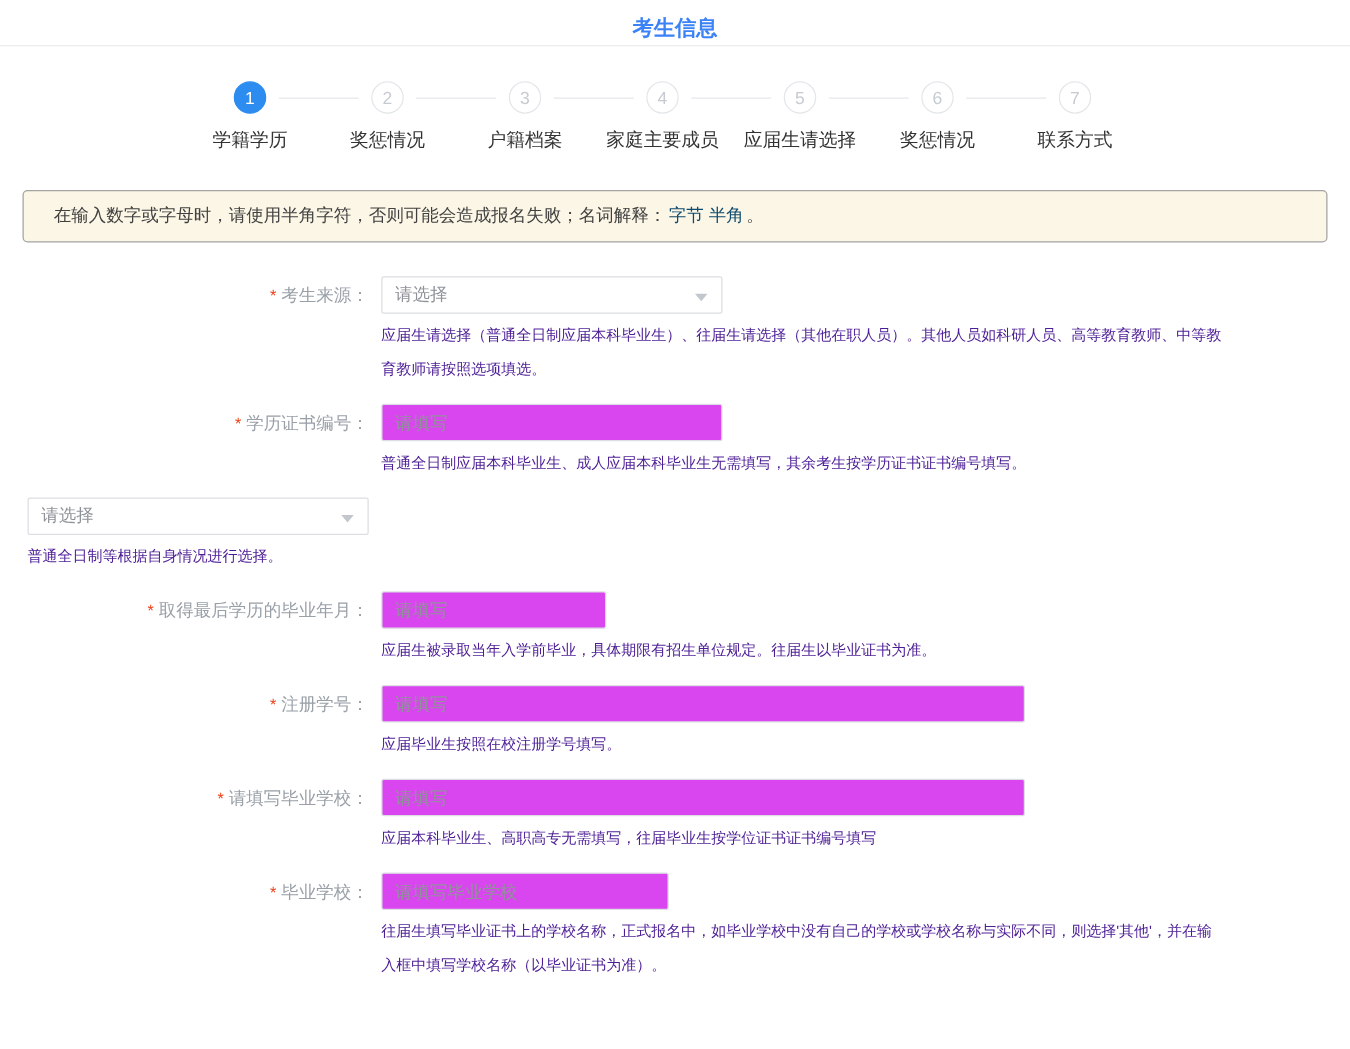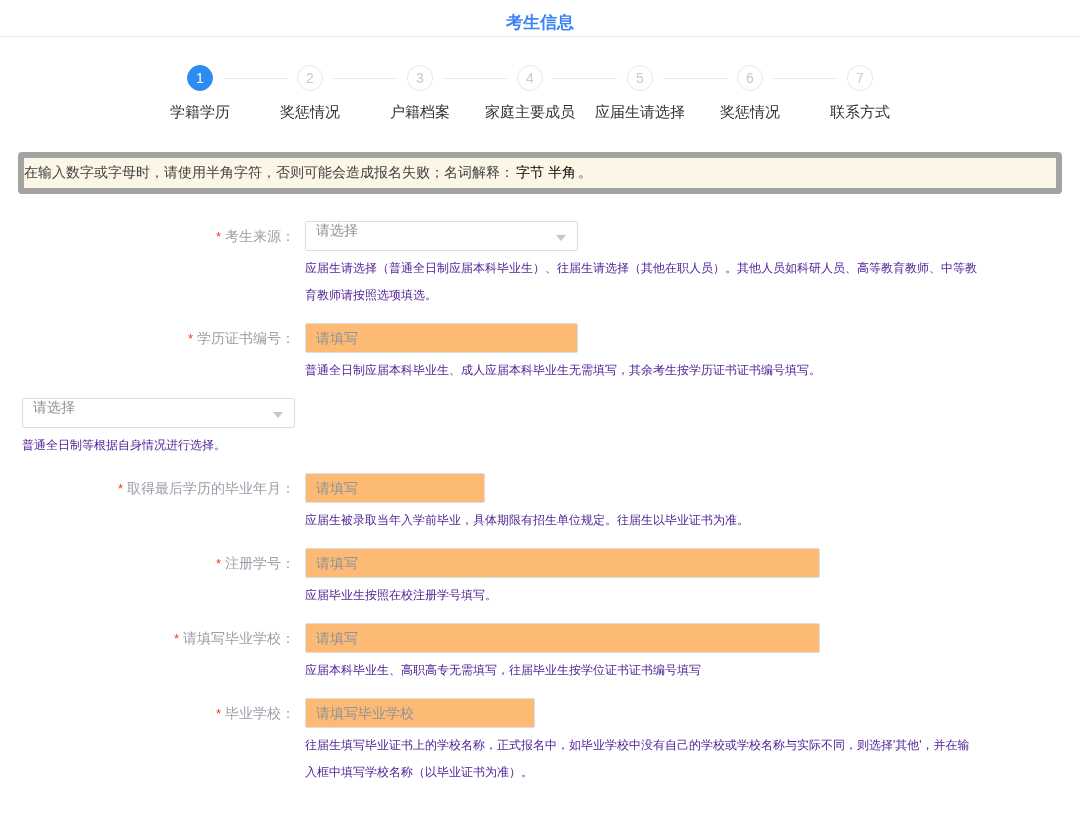--- a/index.html
+++ b/index.html
@@ -34,45 +34,45 @@
   .step:not(:last-child)::after {
     content:""; position:absolute; top:13px;
     left:calc(50% + 23px); width:64px; height:1px; background:#e6e8ec;
   }
   .step .step-label {
     margin-top:12px; font-size:15px; color:#333; white-space:nowrap;
   }
   
   .notice {
     margin:30px 18px 0 18px; height:42px;
-    background:#fcf6e6; border:6px solid #a3a3a3; border-radius:4px;
-    display:flex; align-items:center; 
+    background:#fcf6e6; border:1px solid #a3a3a3; border-radius:4px;
+    display:flex; align-items:center; padding-left:24px;
     font-size:14px; color:#404040;
   }
-  .notice a { color:#000000; text-decoration:none; cursor:pointer; }
+  .notice a { color:#0c4a6e; text-decoration:none; cursor:pointer; }
   .notice .lk { margin:0 2px; }
   
   .form { margin-top:27px;padding-left:12px; }
   .form-row { display:flex; margin-bottom:14px; }
   .form-label {
     flex:none; width:283px; text-align:right;
     font-size:14px; color:#9aa0a8; line-height:30px; white-space:nowrap;
   }
   .form-label .req { color:#ed3f14; margin-right:4px; font-size:13px; }
   .form-control { margin-left:10px; flex:1; min-width:0; }
   .text-input {
     height:30px; border:1px solid #dcdee2; border-radius:2px;
-    padding:0 10px; font-size:14px; color:#333; outline:none; background:#fdba74;
+    padding:0 10px; font-size:14px; color:#333; outline:none; background:#d946ef;
     font-family:"Liberation Sans","DejaVu Sans",sans-serif;
   }
   .text-input::placeholder { color:#8f9399; opacity:1; }
   .select-box {
     height:30px; border:1px solid #dcdee2; border-radius:2px;
     padding:0 28px 0 10px; font-size:14px; position:relative;
-    display:flex; background:#fff; cursor:pointer;
+    display:flex; align-items:center; background:#fff; cursor:pointer;
   }
   .select-box .select-text { color:#8f9399; }
   .caret {
     position:absolute; right:11px; top:13px;
     width:0; height:0;
     border-left:5px solid transparent; border-right:5px solid transparent;
     border-top:6px solid #c3c7cd;
   }
   .help {
     margin-top:4px; max-width:672px;

